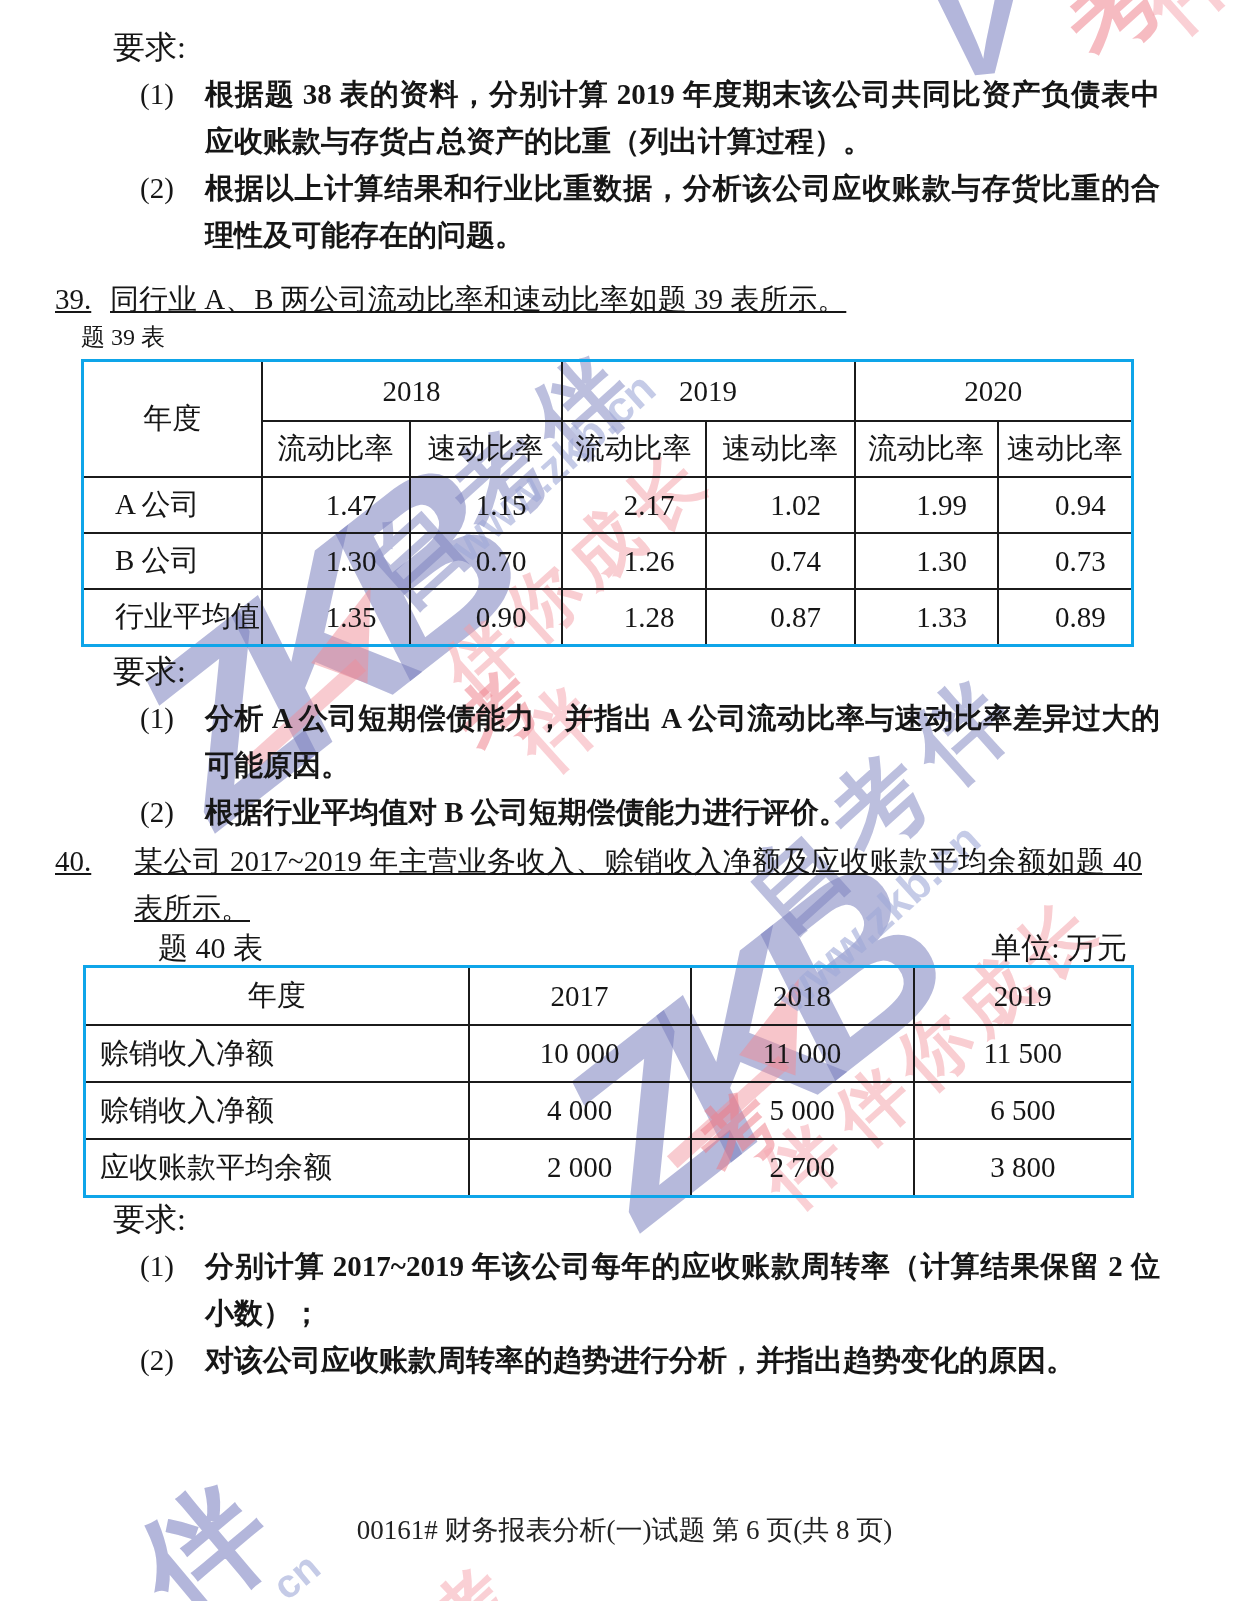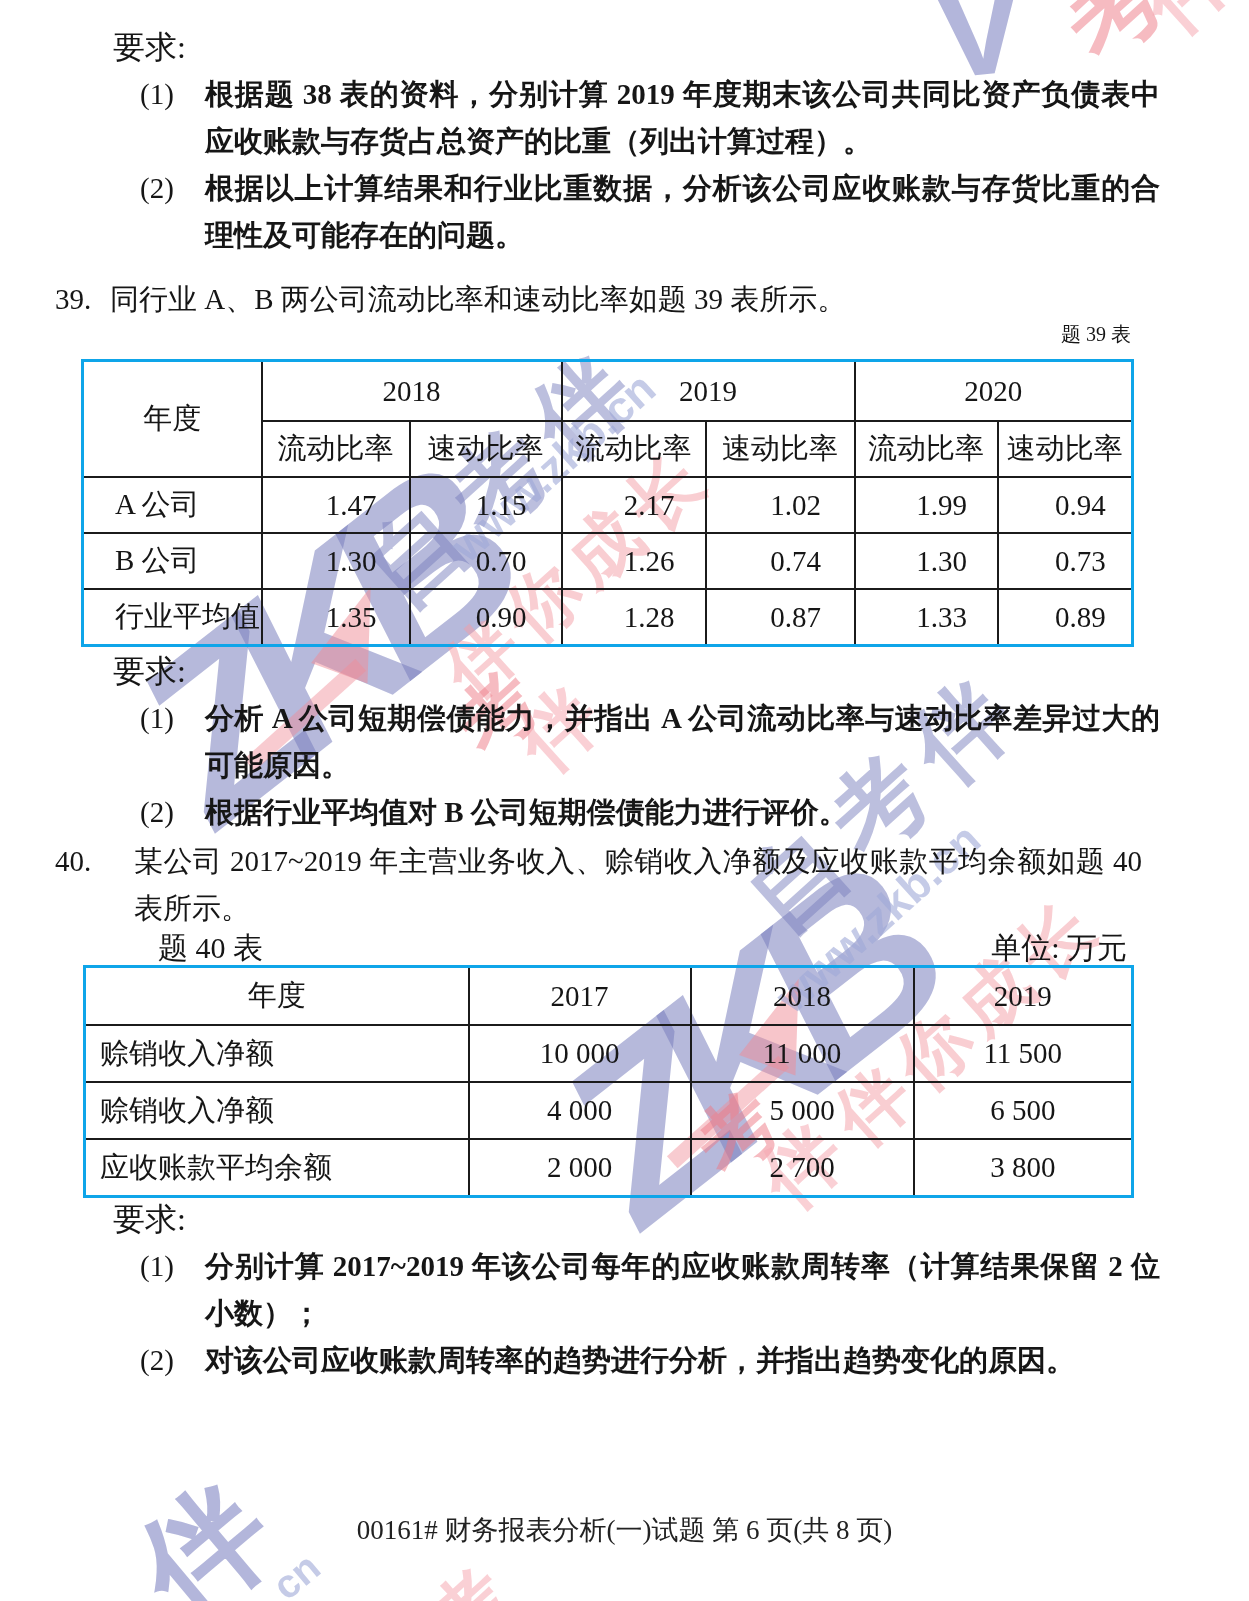--- a/index.html
+++ b/index.html
@@ -29,24 +29,24 @@
             border-left:30px solid transparent; border-right:30px solid transparent;
             border-bottom:92px solid rgba(240,140,150,0.50);
             transform:translate(-50%,-50%) rotate(20deg); }
   
   #content { position:absolute; inset:0; z-index:2; }
   .blk { position:absolute; font-size:29px; line-height:47px; }
   .req-label { font-size:32px; line-height:47px; }
   .item { display:flex; }
   .item .num { flex:0 0 65px; margin-left:27px; }
   .item .txt { flex:1; text-align:justify;font-weight:bold; }
-  .qline { display:flex; }
+  .qline { display:flex;text-decoration:underline; }
   .qline .qnum { flex:0 0 55px; }
   .qline .qtxt { flex:1; text-align:justify; }
-  .tcaption { position:absolute; font-size:20px; text-align:right; }
+  .tcaption { position:absolute; font-size:24px; text-align:left; }
   .t40caprow { position:absolute; left:83px; width:1048px; top:928px; height:40px; font-size:30px; }
   .t40caprow .cap { position:absolute; left:3px; right:0; text-align:left; padding-left:72px; }
   .t40caprow .unit { position:absolute; right:4px; top:0; }
   table { border-collapse:collapse; table-layout:fixed; position:absolute; background:transparent; }
   table { border:3px solid #0ea5e9; }
   td { border:2px solid #1b1b1b; text-align:center; font-size:29px; padding:0; vertical-align:middle; }
   .rowlabel { text-align:left; padding-left:14px; }
   #t39 { left:81px; top:359px; width:1050px; }
   #t39 tr.h1 td { height:58px; }
   #t39 tr.h2 td { height:54px; }

